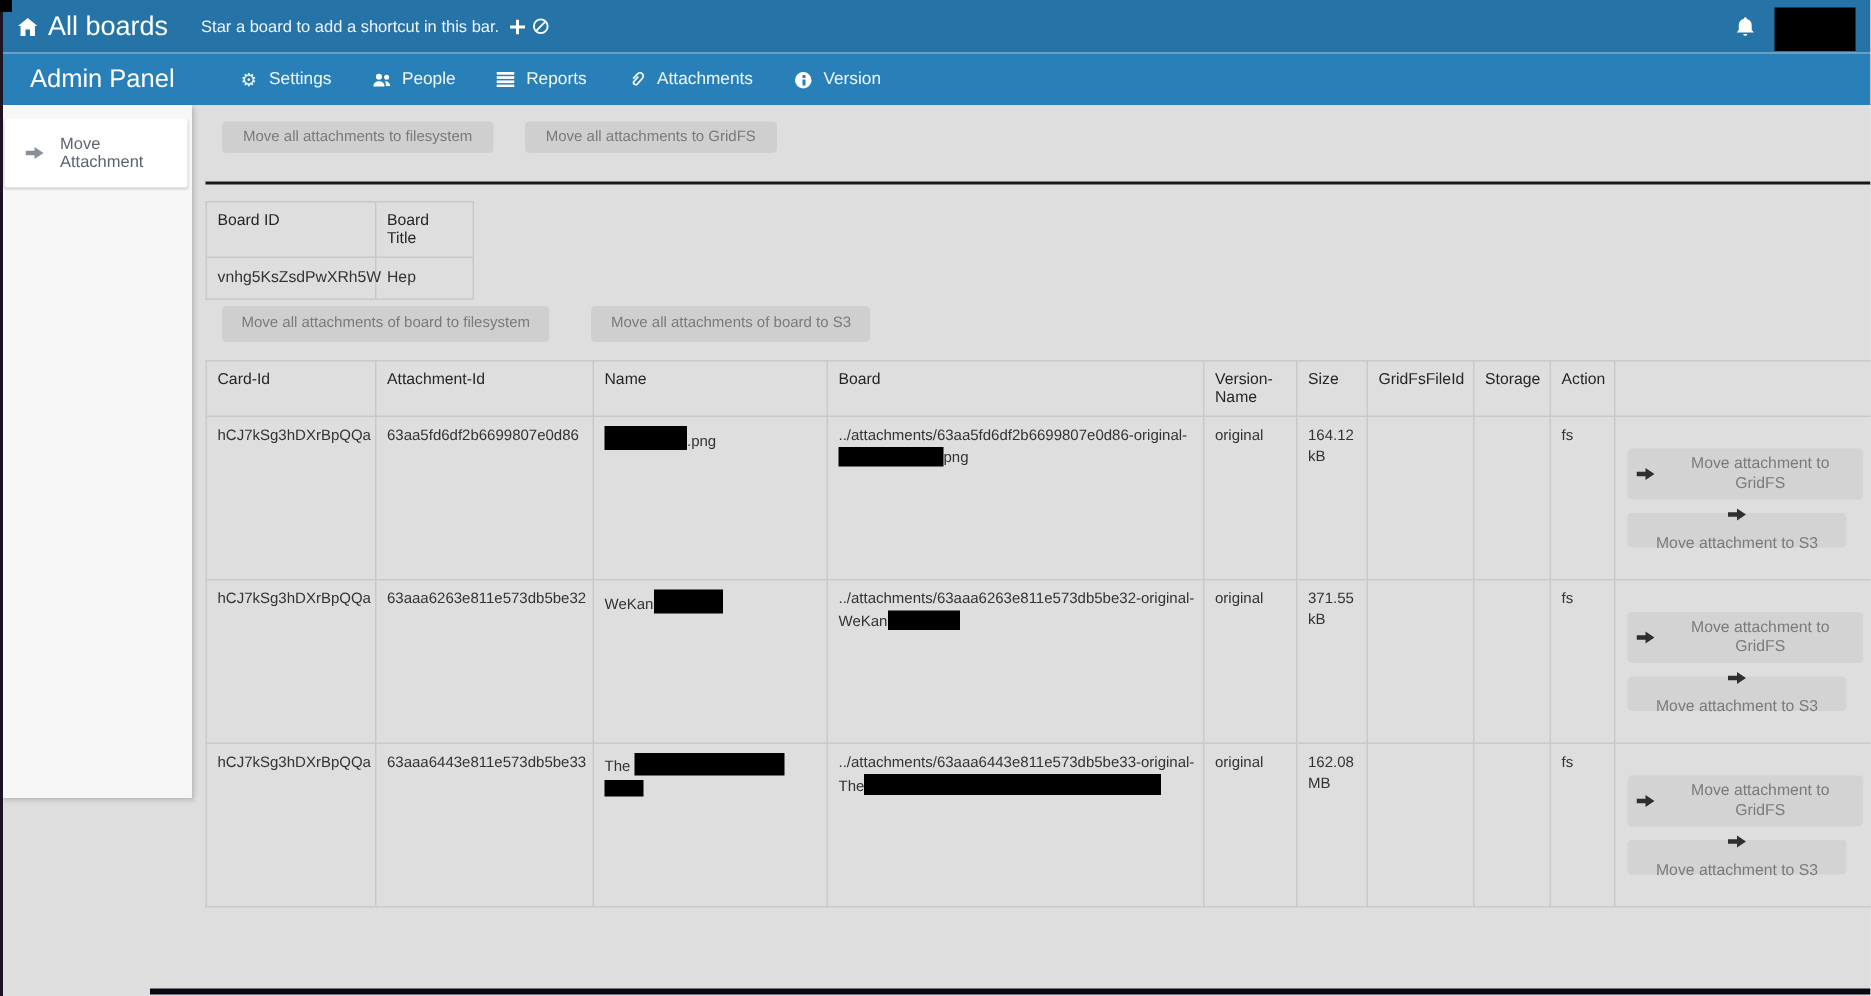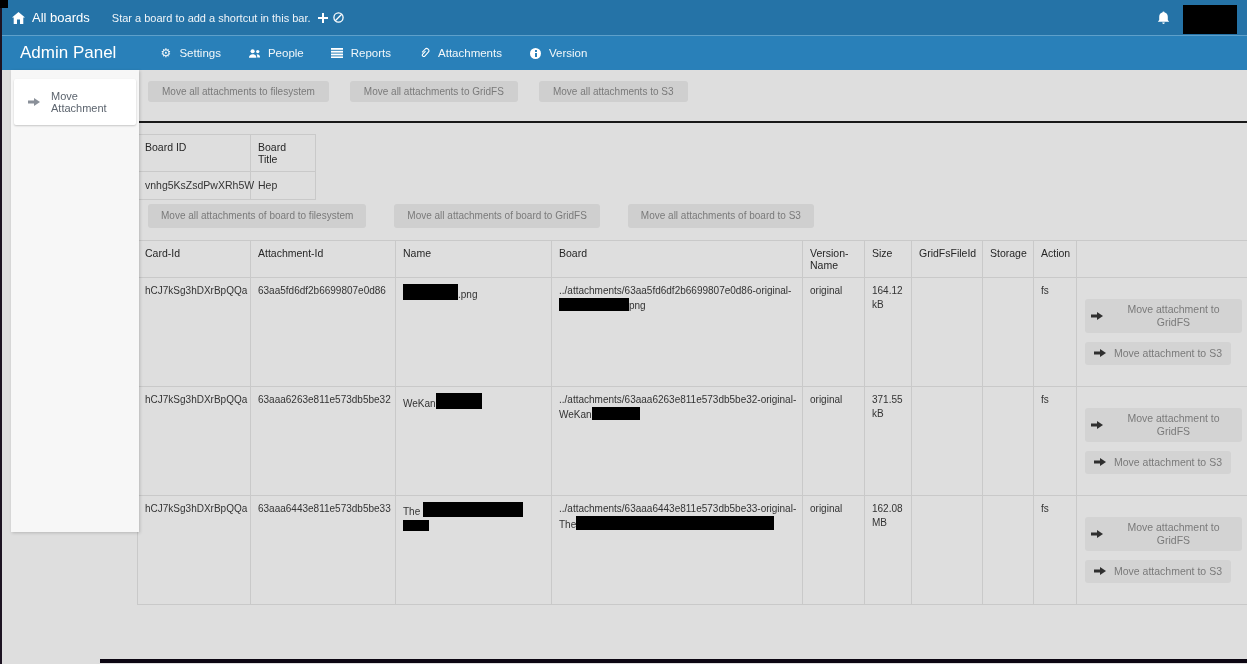--- a/index.html
+++ b/index.html
@@ -1,40 +1,40 @@
 <!DOCTYPE html>
 <html><head>
 <meta charset="utf-8">
 <style>
   * { margin:0; padding:0; box-sizing:border-box; }
   body { font-family:"Liberation Sans", sans-serif; }
   .screen { position:relative; width:1247px; height:664px; background:#dedede; overflow:hidden; }
 
   
   .topbar { height:35px; background:#2573a7; display:flex; align-items:center; padding:0 10px 0 12px; color:#fff; }
-  .brand { display:flex; align-items:center; gap:7px; font-size:13px; cursor:pointer; }
+  .brand { display:flex; align-items:center; gap:7px; font-size:18px; cursor:pointer; }
   .hint { display:flex; align-items:center; gap:7px; margin-left:22px; font-size:11px; color:#f0f5f9; }
   .hint-icons { display:flex; align-items:center; gap:5px; }
   .spacer { flex:1; }
   .iconbtn { display:inline-flex; align-items:center; justify-content:center; }
   .redacted-user { width:54px; height:29px; background:#000; margin-left:13px; align-self:flex-end; margin-bottom:1px; }
 
   
   .navbar { height:35px; background:#2980b9; border-top:1px solid rgba(255,255,255,.25); display:flex; align-items:center; padding:12px 20px; color:#eaf2f8; }
   .nav-title { font-size:17px; color:#fff; margin-right:16px; }
   .nav-items { display:flex; align-items:center; }
   .nav-item { display:flex; align-items:center; gap:7px; font-size:11.5px; margin-left:27px; cursor:pointer; color:#f2f7fa; }
   .nicon { display:inline-flex; width:13px; justify-content:center; align-items:center; font-size:12px; }
   .info-circle { width:11px; height:11px; border-radius:50%; background:#fff; position:relative; display:inline-block; }
   .info-circle::before { content:""; position:absolute; left:5px; top:2px; width:2px; height:2px; background:#2980b9; }
   .info-circle::after { content:""; position:absolute; left:5px; top:5px; width:2px; height:4px; background:#2980b9; }
 
   
   .content { position:relative; height:594px; background:#dedede; }
-  .sidebar { position:absolute; left:0; top:0; width:128px; height:462px; background:#f7f7f7; box-shadow:1px 1px 3px rgba(0,0,0,.18);margin-left:11px; }
+  .sidebar { position:absolute; left:0; top:0; width:128px; height:462px; background:#f7f7f7; box-shadow:1px 1px 3px rgba(0,0,0,.18); }
   .side-item { margin:9px 3px 0 3px; background:#fff; border-radius:2px; box-shadow:0 1px 2px rgba(0,0,0,.20); padding:11px 4px 11px 14px; display:flex; align-items:center; gap:11px; font-size:11px; color:#5c646e; cursor:pointer; }
   .side-item .aicon { color:#8a9099; }
 
   .main { margin-left:137px; padding-top:11px; width:1110px; }
 
   .btn-row { display:flex; gap:21px; margin-left:11px; }
   .gbtn { background:#cfcfcf; color:#7a7a7a; border:none; border-radius:3px; font-size:10px; padding:4px 14px; font-family:"Liberation Sans", sans-serif; cursor:pointer; line-height:1.1; height:21px; }
   .btn-row2 .gbtn { height:24px; padding:5px 13px; }
 
   .hr-line { border:none; border-top:2px solid #181818; margin-top:19px; }
@@ -55,21 +55,21 @@
   .attach-table tbody tr.r3 { height:91px; }
   .nowrap { white-space:nowrap; }
   .path-line { white-space:nowrap; display:block; }
 
   .redact { display:inline-block; background:#000; vertical-align:text-bottom; }
 
   .acell { padding:21px 8px; }
   .abtn { background:#d3d3d3; border:none; border-radius:3px; color:#7a7a7a; font-size:10.5px; font-family:"Liberation Sans", sans-serif; display:flex; align-items:center; justify-content:center; gap:8px; text-align:center; cursor:pointer; line-height:1.25; padding:4px 6px; }
   .abtn .aicon { color:#2f2f2f; flex:0 0 auto; display:inline-flex; }
   .abtn-gridfs { width:157px; height:34px; margin-bottom:9px; }
-  .abtn-s3 { width:146px; height:23px; }
+  .abtn-s3 { width:146px; height:23px;flex-direction:column; }
 
   .aicon { display:inline-flex; }
 
   
   .corner-block { position:absolute; left:0; top:0; width:8px; height:8px; background:#000; z-index:60; }
   .left-sliver { position:absolute; left:0; top:8px; bottom:0; width:2px; background:#1d1322; z-index:60; }
   .bottom-bar { position:absolute; left:100px; right:0; bottom:1px; height:4px; background:#0c0612; z-index:60; }
 </style>
 </head>
 <body>
@@ -167,21 +167,20 @@
         </span>
         <span>Move Attachment</span>
       </div>
     </div>
 
     <div class="main">
 
       <div class="btn-row">
         <button class="gbtn">Move all attachments to filesystem</button>
         <button class="gbtn">Move all attachments to GridFS</button>
-        <button class="gbtn">Move all attachments to S3</button>
       </div>
 
       <hr class="hr-line">
 
       <table class="board-table">
         <colgroup>
             <col style="width:113px">
             <col style="width:65px">
           </colgroup>
         <thead>
@@ -193,21 +192,20 @@
         <tbody>
           <tr>
             <td>vnhg5KsZsdPwXRh5W</td>
             <td>Hep</td>
           </tr>
         </tbody>
       </table>
 
       <div class="btn-row btn-row2">
         <button class="gbtn">Move all attachments of board to filesystem</button>
-        <button class="gbtn">Move all attachments of board to GridFS</button>
         <button class="gbtn">Move all attachments of board to S3</button>
       </div>
 
       <table class="attach-table">
         <colgroup>
           <col style="width:113px">
             <col style="width:145px">
             <col style="width:156px">
             <col style="width:251px">
           <col style="width:62px">

